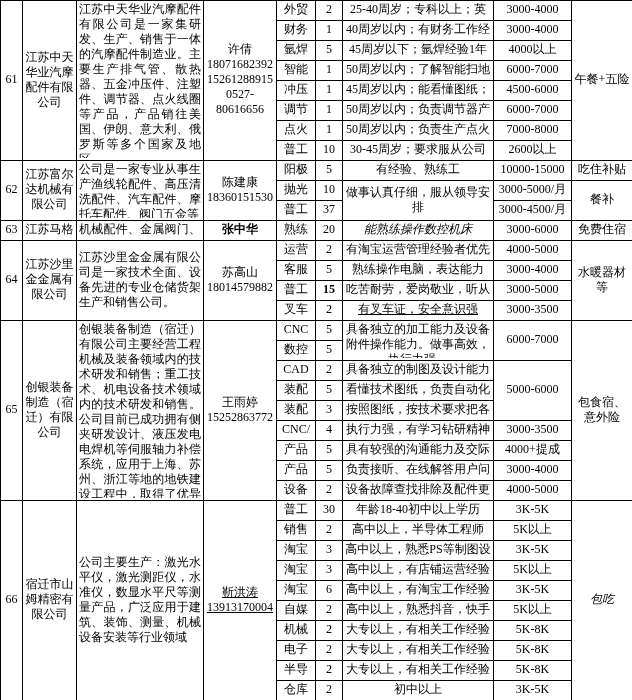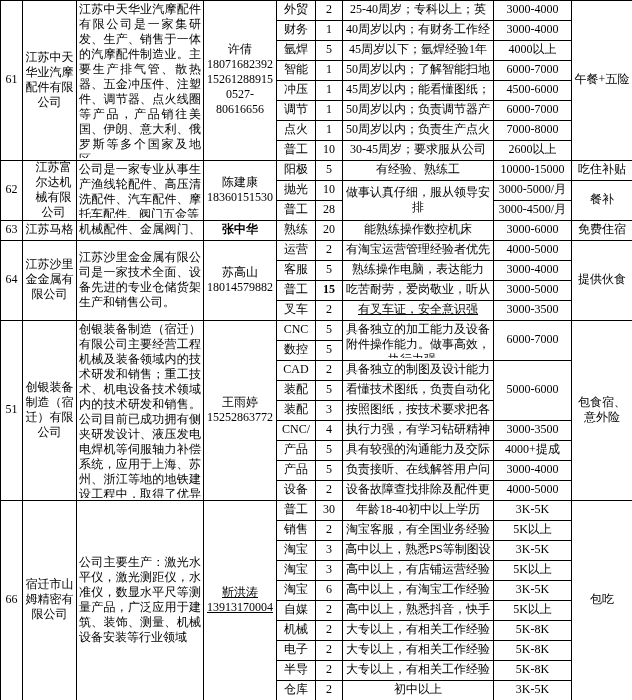--- a/index.html
+++ b/index.html
@@ -166,21 +166,21 @@
         </td>
         <td>
           <div class="ci sal fit" style="height: 17px;">2600以上</div>
         </td>
       </tr>
       <tr>
         <td rowspan="3">
           <div class="ci num fit" style="height: 57px;">62</div>
         </td>
         <td rowspan="3">
-          <div class="ci comp fit" style="height: 57px; margin-left: 8px;">江苏富尔达机械有限公司</div>
+          <div class="ci comp fit" style="height: 57px;">江苏富尔达机械有限公司</div>
         </td>
         <td rowspan="3">
           <div class="ci desc" style="height: 57px;">公司是一家专业从事生产渔线轮配件、高压清洗配件、汽车配件、摩托车配件、阀门五金等</div>
         </td>
         <td rowspan="3">
           <div class="ci contact fit" style="height: 57px;">陈建康
 18360151530</div>
         </td>
         <td>
           <div class="ci pos" style="height: 17px;">阳极氧化</div>
@@ -213,21 +213,21 @@
         </td>
         <td rowspan="2">
           <div class="ci ben fit" style="height: 37px;">餐补</div>
         </td>
       </tr>
       <tr>
         <td>
           <div class="ci pos fit" style="height: 17px;">普工</div>
         </td>
         <td>
-          <div class="ci num fit" style="height: 17px;">28</div>
+          <div class="ci num fit" style="height: 17px;">37</div>
         </td>
         <td>
           <div class="ci sal fit" style="height: 17px;">3000-4500/月</div>
         </td>
       </tr>
       <tr>
         <td>
           <div class="ci num fit" style="height: 17px;">63</div>
         </td>
         <td>
@@ -239,21 +239,21 @@
         <td>
           <div class="ci contact fit" style="height: 17px; font-weight: bold;">张中华</div>
         </td>
         <td>
           <div class="ci pos" style="height: 17px;">熟练数控操作工</div>
         </td>
         <td>
           <div class="ci num fit" style="height: 17px;">20</div>
         </td>
         <td>
-          <div class="ci req fit" style="height: 17px;">能熟练操作数控机床</div>
+          <div class="ci req fit" style="height: 17px; font-style: italic;">能熟练操作数控机床</div>
         </td>
         <td>
           <div class="ci sal fit" style="height: 17px;">3000-6000</div>
         </td>
         <td>
           <div class="ci ben fit" style="height: 17px;">免费住宿</div>
         </td>
       </tr>
       <tr>
         <td rowspan="4">
@@ -275,21 +275,21 @@
         <td>
           <div class="ci num fit" style="height: 17px;">2</div>
         </td>
         <td>
           <div class="ci req fit" style="height: 17px;">有淘宝运营管理经验者优先</div>
         </td>
         <td>
           <div class="ci sal fit" style="height: 17px;">4000-5000</div>
         </td>
         <td rowspan="4">
-          <div class="ci ben fit" style="height: 77px;">提供伙食</div>
+          <div class="ci ben fit" style="height: 77px;">水暖器材等</div>
         </td>
       </tr>
       <tr>
         <td>
           <div class="ci pos fit" style="height: 17px;">客服</div>
         </td>
         <td>
           <div class="ci num fit" style="height: 17px;">5</div>
         </td>
         <td>
@@ -322,21 +322,21 @@
         </td>
         <td>
           <div class="ci req fit" style="height: 17px; text-decoration: underline;">有叉车证，安全意识强</div>
         </td>
         <td>
           <div class="ci sal fit" style="height: 17px;">3000-3500</div>
         </td>
       </tr>
       <tr>
         <td rowspan="9">
-          <div class="ci num fit" style="height: 177px;">51</div>
+          <div class="ci num fit" style="height: 177px;">65</div>
         </td>
         <td rowspan="9">
           <div class="ci comp fit" style="height: 177px;">创银装备制造（宿迁）有限公司</div>
         </td>
         <td rowspan="9">
           <div class="ci desc" style="height: 177px;">创银装备制造（宿迁）有限公司主要经营工程机械及装备领域内的技术研发和销售；重工技术、机电设备技术领域内的技术研发和销售。公司目前已成功拥有侧夹研发设计、液压发电电焊机等伺服轴力补偿系统，应用于上海、苏州、浙江等地的地铁建设工程中，取得了优异的成绩。</div>
         </td>
         <td rowspan="9">
           <div class="ci contact fit" style="height: 177px;">王雨婷
 15252863772</div>
@@ -477,32 +477,32 @@
         <td>
           <div class="ci num fit" style="height: 17px;">30</div>
         </td>
         <td>
           <div class="ci req fit" style="height: 17px;">年龄18-40初中以上学历</div>
         </td>
         <td>
           <div class="ci sal fit" style="height: 17px;">3K-5K</div>
         </td>
         <td rowspan="10">
-          <div class="ci ben fit" style="height: 197px;">包吃</div>
+          <div class="ci ben fit" style="height: 197px; font-style: italic;">包吃</div>
         </td>
       </tr>
       <tr>
         <td>
           <div class="ci pos" style="height: 17px;">销售经理</div>
         </td>
         <td>
           <div class="ci num fit" style="height: 17px;">2</div>
         </td>
         <td>
-          <div class="ci req fit" style="height: 17px;">淘宝客服，有全国业务经验</div>
+          <div class="ci req fit" style="height: 17px;">高中以上，半导体工程师</div>
         </td>
         <td>
           <div class="ci sal fit" style="height: 17px;">5K以上</div>
         </td>
       </tr>
       <tr>
         <td>
           <div class="ci pos" style="height: 17px;">淘宝美工</div>
         </td>
         <td>

